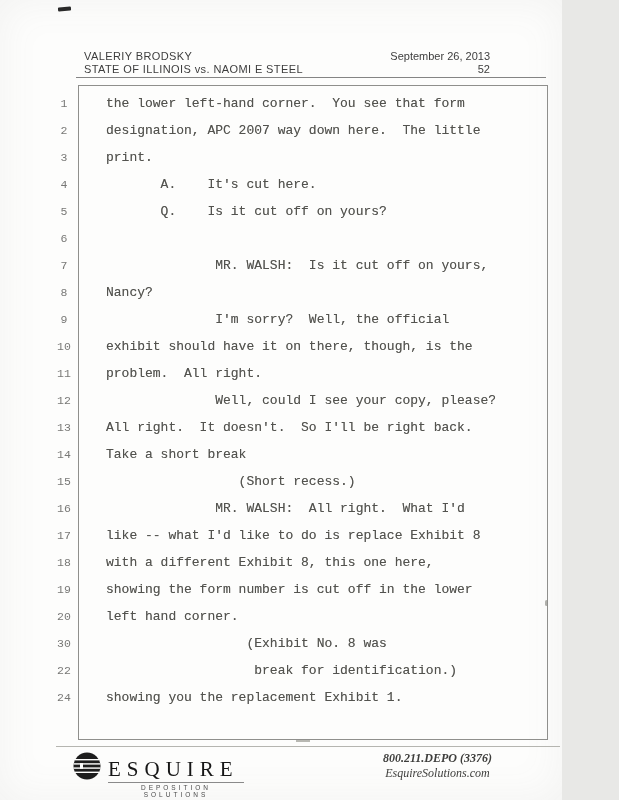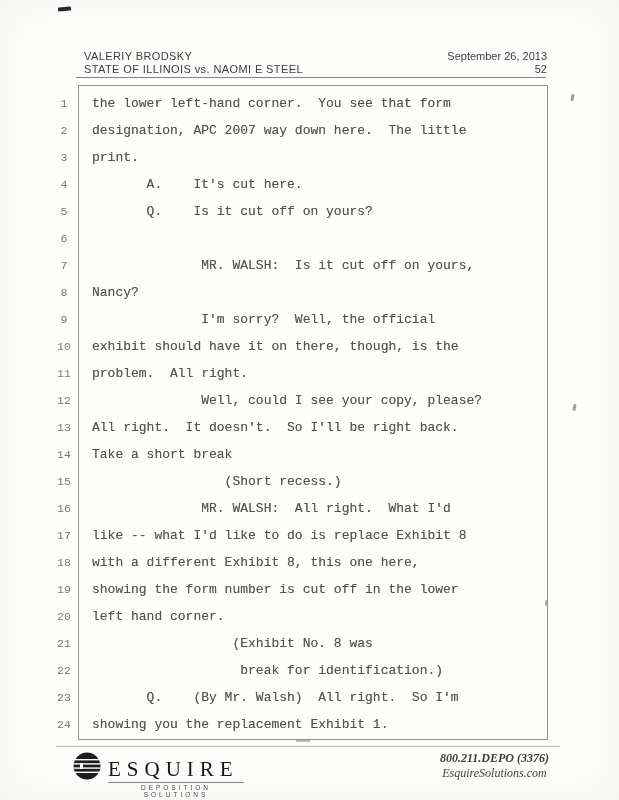--- a/index.html
+++ b/index.html
@@ -1,38 +1,38 @@
 <!DOCTYPE html>
 <html><head>
 <meta charset="utf-8">
 <style>
   html,body{margin:0;padding:0;background:#e8e8e6;}
   .page{
     position:relative;
-    width:619px;height:800px;
+    width:562px;height:800px;
     background:#fdfdfc;
     overflow:hidden;
     font-family:"Liberation Sans", sans-serif;
     box-shadow:inset 0 0 40px rgba(120,120,110,0.08);
   }
   
   .hdr-left{position:absolute;left:84px;top:50px;color:#3d3d3d;font-size:11px;line-height:13px;letter-spacing:0.4px;}
   .hdr-right{position:absolute;right:72px;top:50px;color:#3d3d3d;font-size:11px;line-height:13px;text-align:right;}
   .hdr-rule{position:absolute;left:76px;top:77px;width:470px;height:1px;background:#6f6f6f;opacity:0.85;}
   
   .t-box{position:absolute;left:78px;top:85px;width:468px;height:653px;border:1px solid #8f8f8c;}
   .t-rows{position:absolute;left:50px;top:90px;width:500px;}
   .t-row{display:flex;height:27px;align-items:center;}
   .t-num{
     width:28px;flex:0 0 28px;text-align:center;
     font-family:"Liberation Mono", monospace;
     font-size:11.5px;color:#787876;
   }
   .t-text{
-    margin-left:14px;
+    margin-left:28px;
     font-family:"Liberation Mono", monospace;
     font-size:13px;
     color:#53534f;
     white-space:pre;
     text-shadow:0 0 0.6px rgba(95,95,90,0.55);
   }
   
   .f-rule{position:absolute;left:56px;top:746px;width:504px;height:1px;background:#b5b5b0;}
   .logo{position:absolute;left:72px;top:750px;display:flex;align-items:flex-start;}
   .logo-globe{width:30px;height:30px;margin-top:1px;}
@@ -157,30 +157,26 @@
       </div>
     <div class="t-row">
         <span class="t-num">19</span>
         <span class="t-text">showing the form number is cut off in the lower</span>
       </div>
     <div class="t-row">
         <span class="t-num">20</span>
         <span class="t-text">left hand corner.</span>
       </div>
     <div class="t-row">
-        <span class="t-num">21</span>
+        <span class="t-num">30</span>
         <span class="t-text">                  (Exhibit No. 8 was</span>
       </div>
     <div class="t-row">
         <span class="t-num">22</span>
         <span class="t-text">                   break for identification.)</span>
-      </div>
-    <div class="t-row">
-        <span class="t-num">23</span>
-        <span class="t-text">       Q.    (By Mr. Walsh)  All right.  So I'm</span>
       </div>
     <div class="t-row">
         <span class="t-num">24</span>
         <span class="t-text">showing you the replacement Exhibit 1.</span>
       </div>
   </div>
 
   <div class="f-rule"></div>
 
   <div class="logo">

